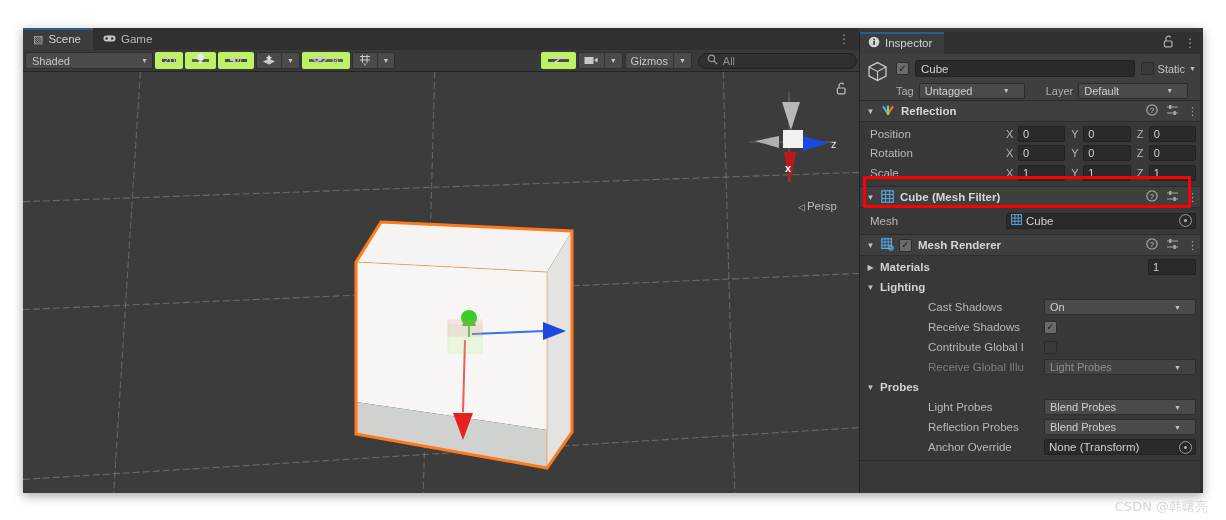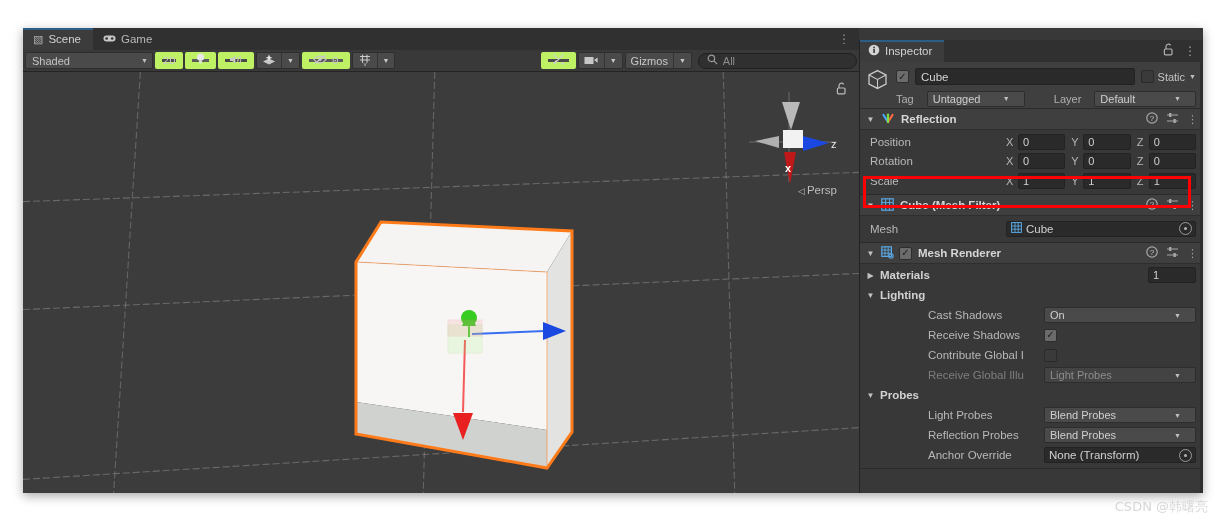--- a/index.html
+++ b/index.html
@@ -150,36 +150,36 @@
 
   .cube-wrap { position: absolute; left: 0; top: 0; }
 
   .gizmo-nav {
     position: absolute;
     right: 18px; top: 14px;
     width: 96px; height: 104px;
   }
   .persp-label {
     position: absolute;
-    right: 22px; top: 112px;
+    right: 22px; top: 128px;
     font-size: 11.5px;
     color: #bdbdbd;
   }
   .persp-label .tri { font-size: 9px; margin-right: 2px; }
   .lock-scene {
     position: absolute;
     right: 12px; top: 10px;
     color: #b9b9b9;
     font-size: 12px;
   }
 
   
   .inspector {
     position: absolute;
-    left: 836px; top: 12px;
+    left: 836px; top: 4px;
     width: 344px; height: 465px;
     background: #383838;
     border-left: 1px solid #232323;
     overflow: hidden;
   }
   .insp-tabbar {
     height: 22px;
     background: #303030;
     display: flex; align-items: stretch;
   }
@@ -205,21 +205,21 @@
 
   .obj-header {
     height: 47px;
     background: #3f3f3f;
     border-bottom: 1px solid #2b2b2b;
     position: relative;
     padding: 5px 8px 0 8px;
     box-sizing: border-box;
   }
   .oh-row { display: flex; align-items: center; gap: 6px; height: 19px; }
-  .oh-row2 { display: flex; align-items: center; gap: 13px; height: 19px; margin-top: 3px; padding-left: 28px;}
+  .oh-row2 { display: flex; align-items: center; gap: 5px; height: 19px; margin-top: 3px; padding-left: 28px;}
   .cube-ico {
     width: 22px; height: 22px;
     display:flex; align-items:center; justify-content:center;
     position: absolute; left: 6px; top: 6px;
   }
   .chk {
     width: 13px; height: 13px;
     background: #6b6b6b;
     border: 1px solid #2d2d2d;
     border-radius: 2px;

